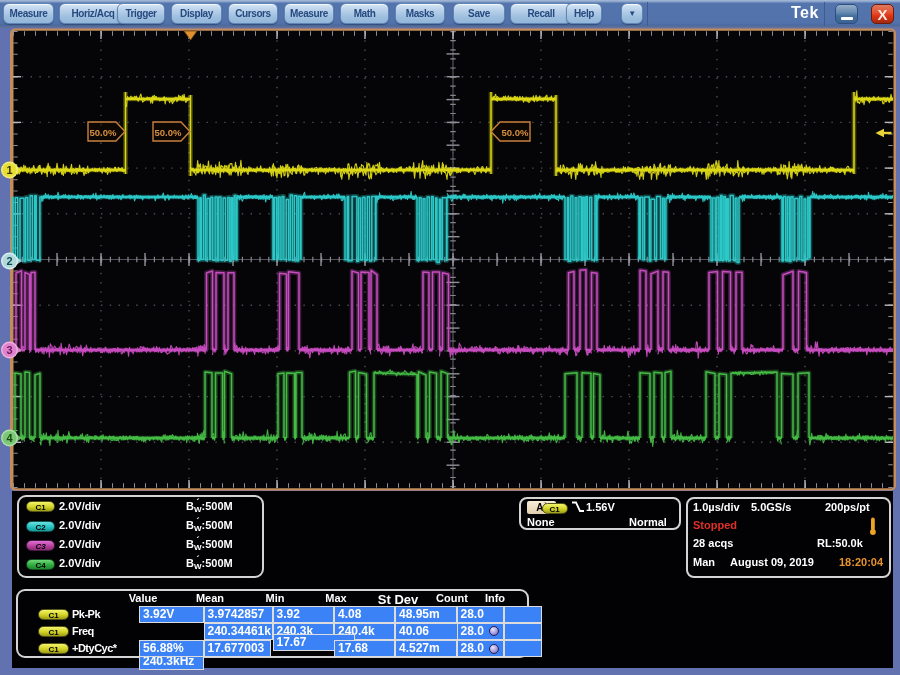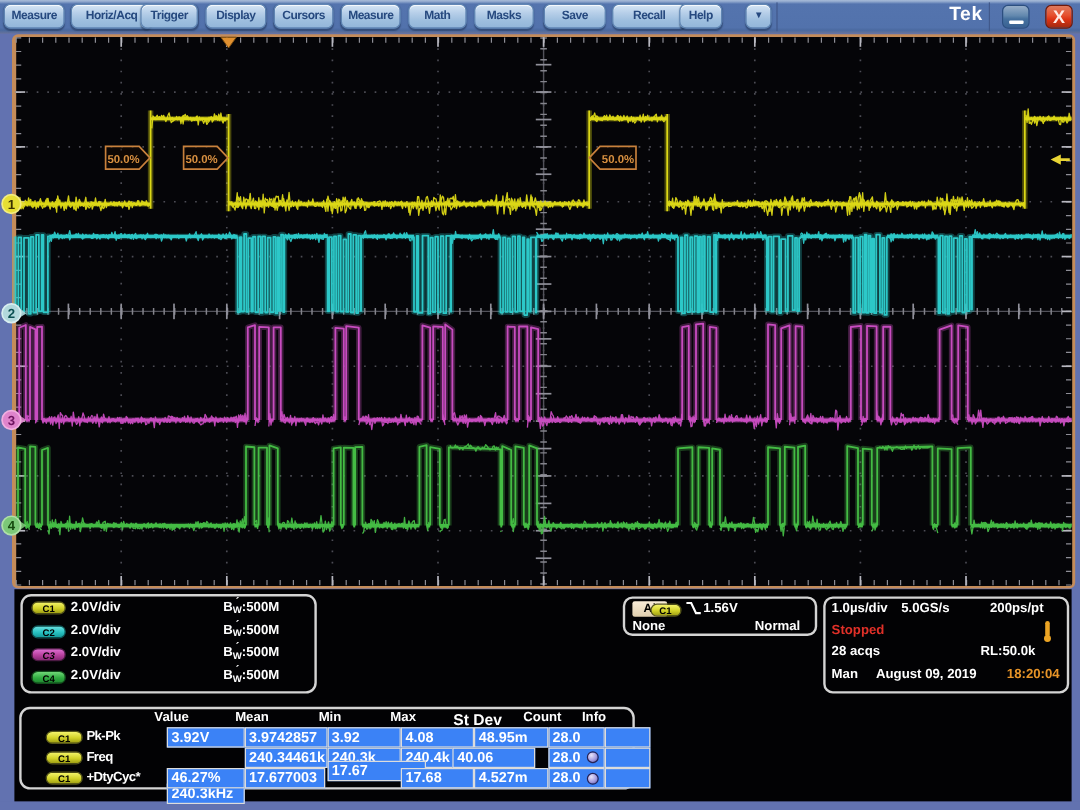--- a/index.html
+++ b/index.html
@@ -256,26 +256,26 @@
 <div class="cell" style="left:306.0px;top:605.5px;width:61.0px;height:17.3px">4.08</div>
 <div class="cell" style="left:367.0px;top:605.5px;width:61.5px;height:17.3px">48.95m</div>
 <div class="cell" style="left:428.5px;top:605.5px;width:47.5px;height:17.3px">28.0</div>
 <div class="cell" style="left:476.0px;top:605.5px;width:37.5px;height:17.3px"></div>
 <div class="pill" style="left:38px;top:626px;width:31px;background:linear-gradient(180deg,#f4f46a,#d2d228 55%,#9e9e14);border:1px solid #55551a;">C1</div>
 <div class="t" style="left:72px;top:625px;font-size:11px;letter-spacing:-0.5px;z-index:3">Freq</div>
 <div class="cell" style="left:111.0px;top:653px;width:64.5px;height:17.3px">240.3kHz</div>
 <div class="cell" style="left:175.5px;top:622.8px;width:69.0px;height:17.3px">240.34461k</div>
 <div class="cell" style="left:244.5px;top:622.8px;width:61.5px;height:17.3px">240.3k</div>
 <div class="cell" style="left:306.0px;top:622.8px;width:61.0px;height:17.3px">240.4k</div>
-<div class="cell" style="left:349px;top:622.8px;width:69px;height:17.3px">40.06</div>
+<div class="cell" style="left:367.0px;top:622.8px;width:69px;height:17.3px">40.06</div>
 <div class="cell" style="left:428.5px;top:622.8px;width:47.5px;height:17.3px">28.0</div>
 <div class="cell" style="left:476.0px;top:622.8px;width:37.5px;height:17.3px"></div>
 <div style="position:absolute;left:489px;top:626px;width:10px;height:10px;border-radius:50%;background:radial-gradient(circle at 35% 30%,#e8e4fa,#a49cdf 55%,#564ea0);border:1px solid #262254"></div>
 <div class="pill" style="left:38px;top:643px;width:31px;background:linear-gradient(180deg,#f4f46a,#d2d228 55%,#9e9e14);border:1px solid #55551a;">C1</div>
 <div class="t" style="left:72px;top:642px;font-size:11px;letter-spacing:-0.5px;z-index:3">+DtyCyc*</div>
-<div class="cell" style="left:111.0px;top:640.1px;width:64.5px;height:17.3px">46.27%</div>
+<div class="cell" style="left:111.0px;top:640.1px;width:64.5px;height:17.3px">56.88%</div>
 <div class="cell" style="left:175.5px;top:640.1px;width:67px;height:17.3px">17.677003</div>
 <div class="cell" style="left:244.5px;top:634px;width:82px;height:17.3px">17.67</div>
 <div class="cell" style="left:306.0px;top:640.1px;width:61.0px;height:17.3px">17.68</div>
 <div class="cell" style="left:367.0px;top:640.1px;width:61.5px;height:17.3px">4.527m</div>
 <div class="cell" style="left:428.5px;top:640.1px;width:47.5px;height:17.3px">28.0</div>
 <div class="cell" style="left:476.0px;top:640.1px;width:37.5px;height:17.3px"></div>
 <div style="position:absolute;left:489px;top:644px;width:10px;height:10px;border-radius:50%;background:radial-gradient(circle at 35% 30%,#e8e4fa,#a49cdf 55%,#564ea0);border:1px solid #262254"></div>
 </div>
 </body></html>

